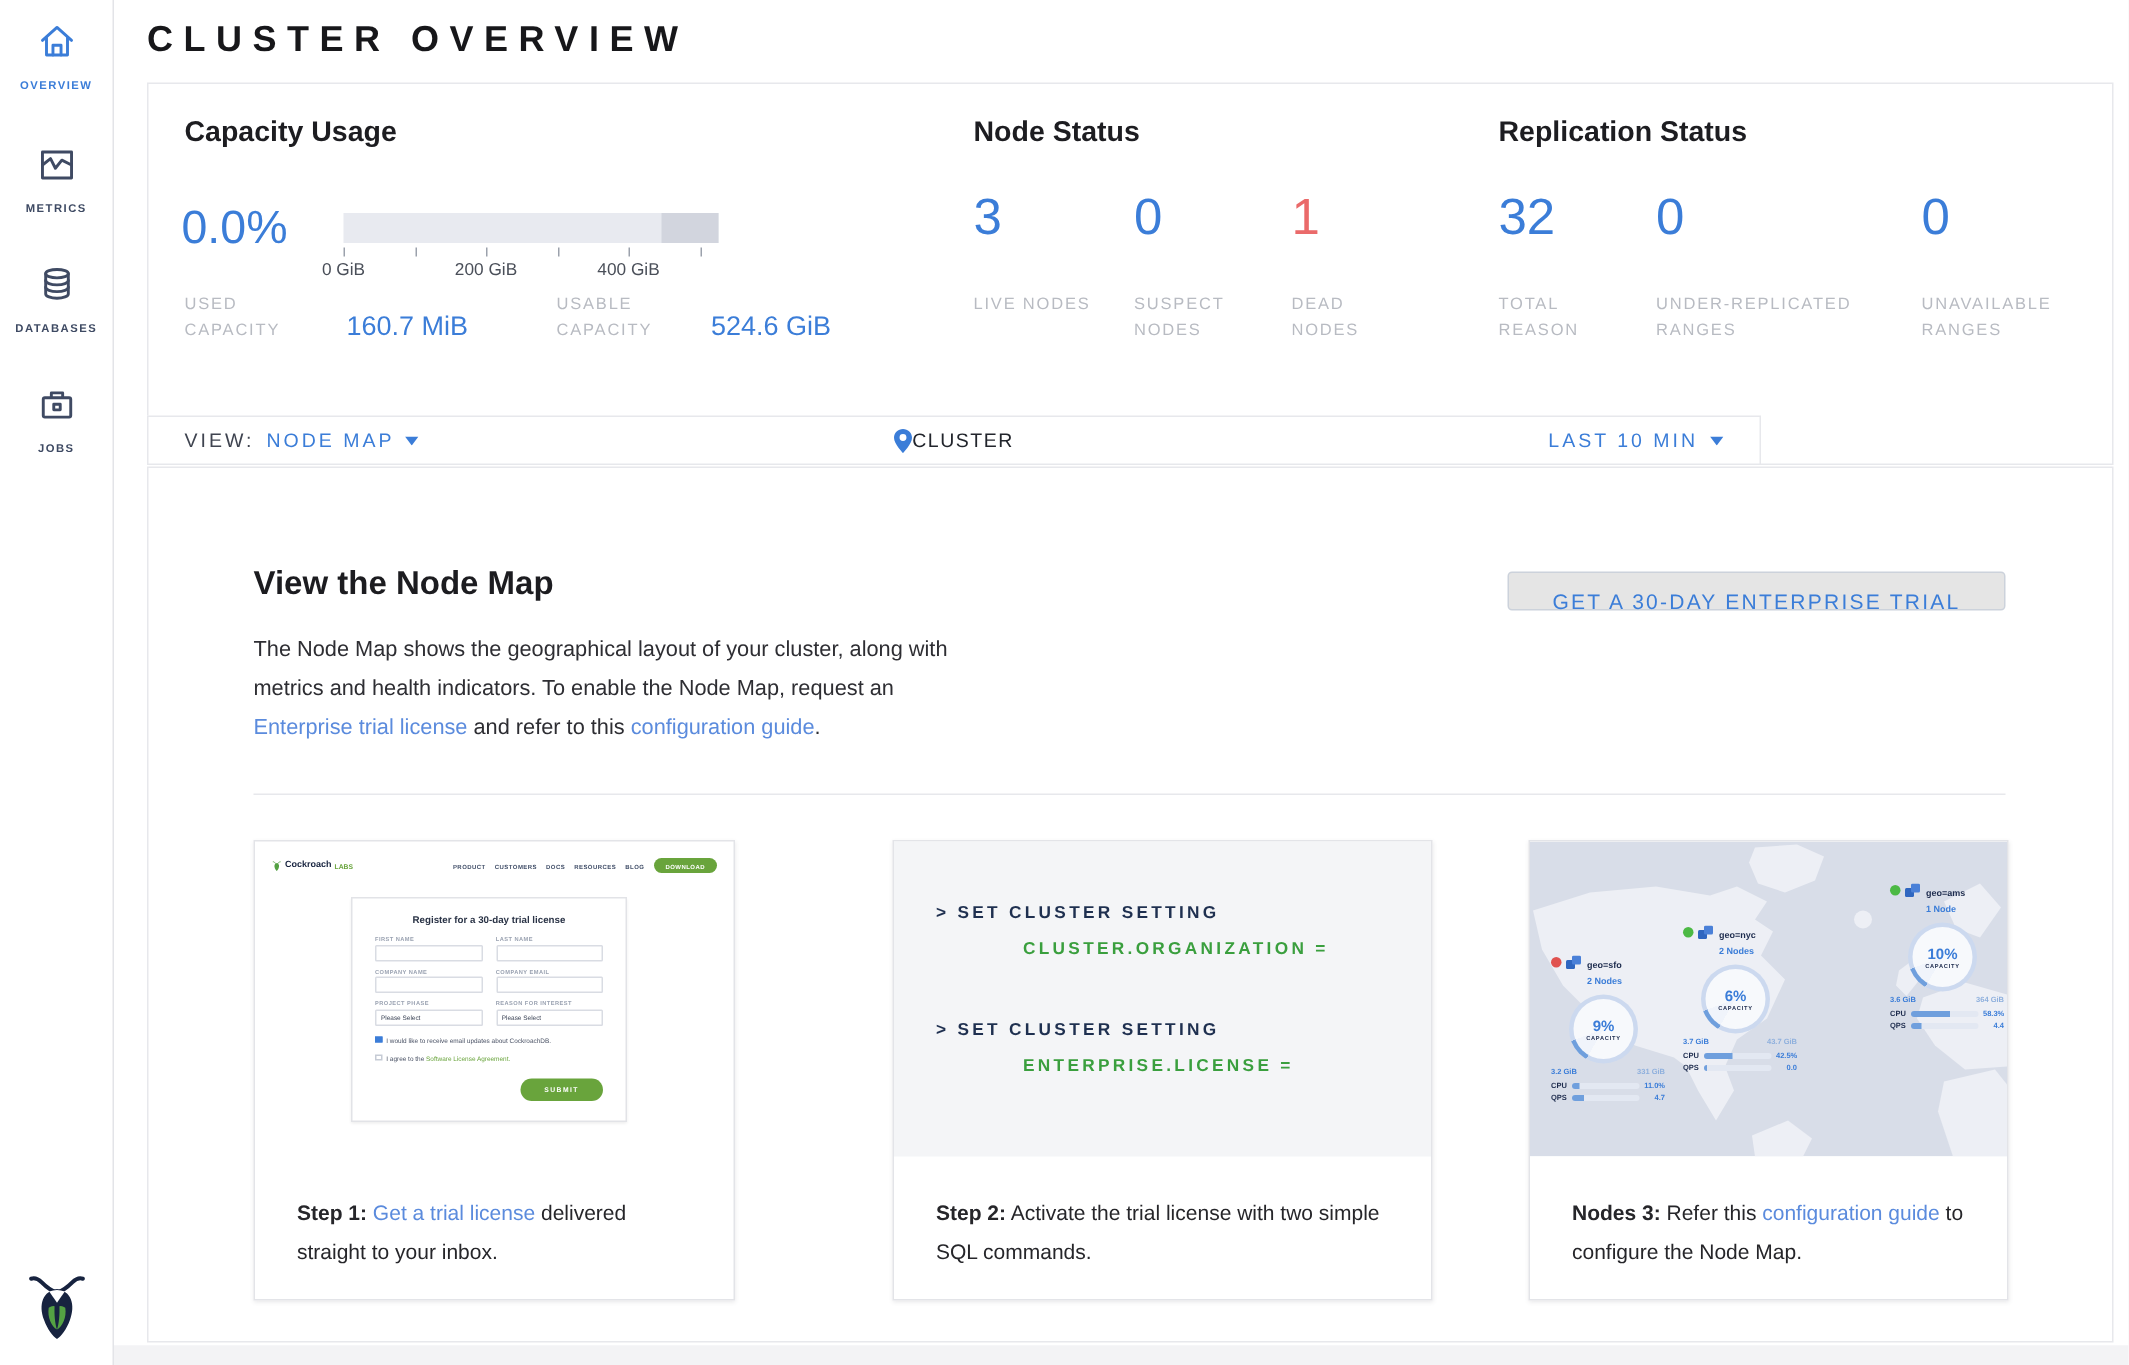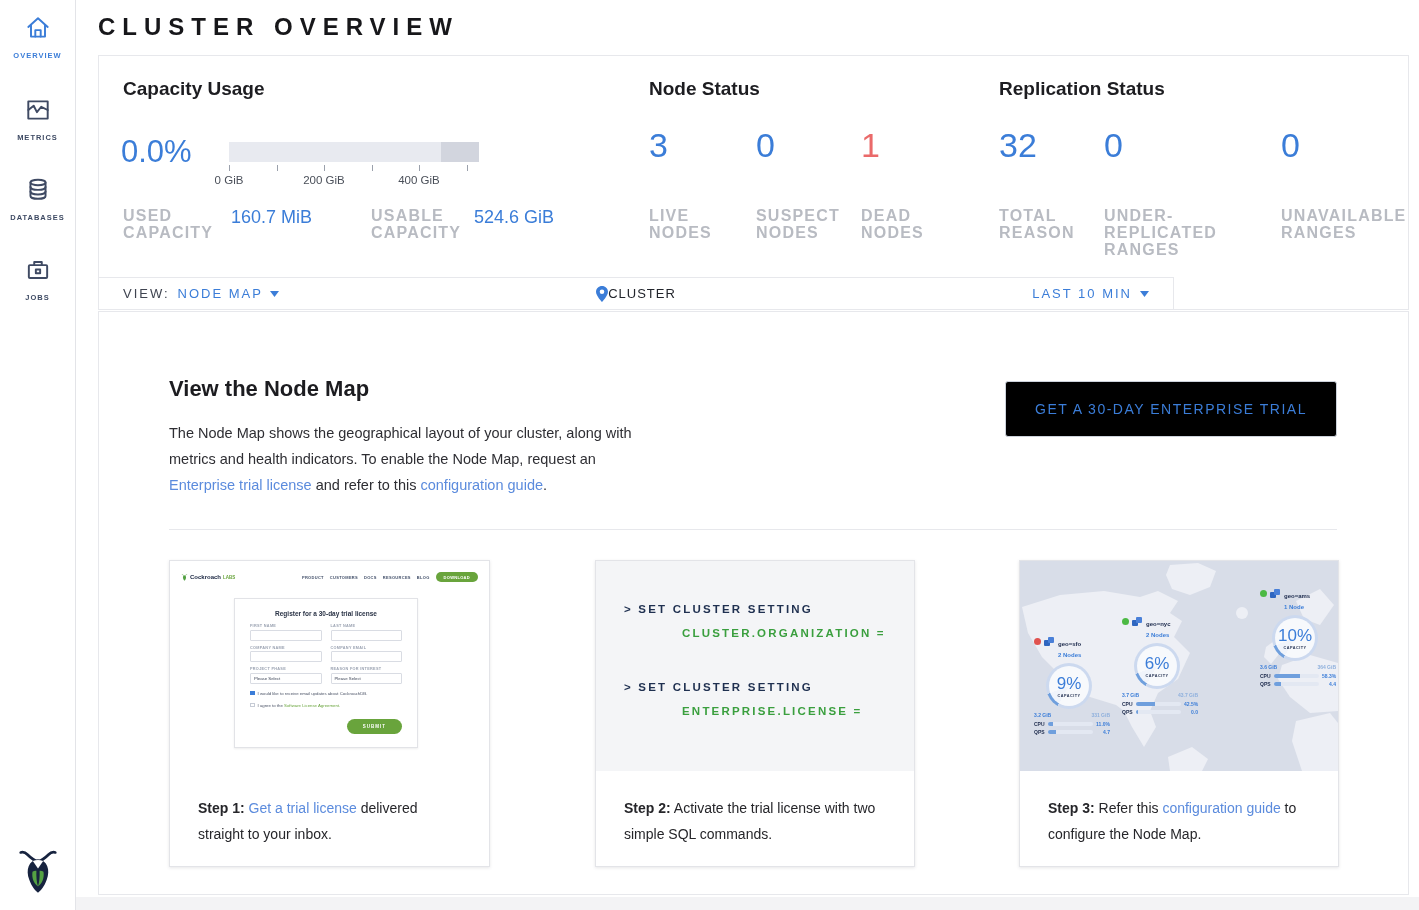--- a/index.html
+++ b/index.html
@@ -28,22 +28,22 @@
   
   .main { position:absolute; left:76px; top:0; width:1343px; height:897px; background:#fff; }
   .page-title { position:absolute; left:22px; top:13px; font-size:24px; font-weight:bold;
     letter-spacing:7px; color:#17171a; }
 
   .panel { position:absolute; background:#fff; border:1px solid #e7e8ec; }
   .stats-panel { left:22px; top:55px; width:1311px; height:255px; }
   .sec-title { position:absolute; font-size:19px; color:#1d1d21; }
   .big-num { position:absolute; font-size:34px; font-weight:400; color:#3b7dd8; }
   .big-num.red { color:#ea6a6a; }
-  .stat-label { position:absolute; font-size:16px; letter-spacing:1.2px; line-height:17px;
-    color:#b8bbc2; font-weight:bold;margin-top:12px; }
+  .stat-label { position:absolute; font-size:11px; letter-spacing:1.2px; line-height:17px;
+    color:#b8bbc2; font-weight:normal; }
   .cap-pct { position:absolute; left:22px; top:78px; font-size:31px; color:#3b7dd8; }
   .gauge { position:absolute; left:130px; top:86px; width:250px; height:20px; background:#e8eaf0; }
   .gauge-dark { position:absolute; right:0; top:0; width:15.2%; height:100%; background:#d2d5de; }
   .gauge-ticks { position:absolute; left:130px; top:109px; width:250px; height:6px; }
   .gauge-ticks i { position:absolute; top:0; width:1px; height:6px; background:#9ba1ac; }
   .gauge-labels { position:absolute; left:130px; top:118px; width:250px; font-size:11.5px; color:#4a4f59; }
   .gauge-labels span { position:absolute; transform:translateX(-50%); white-space:nowrap; }
   .cap-value { position:absolute; font-size:18px; color:#3b7dd8; }
 
   .view-bar { left:22px; top:277px; width:1076px; height:33px; display:flex;
@@ -55,30 +55,30 @@
   .vb-center { display:flex; align-items:center; gap:0; font-size:13px;
     letter-spacing:1px; color:#22252c; cursor:pointer; }
   .vb-right { position:absolute; right:24px; color:#3b7dd8; font-size:13px;
     letter-spacing:2px; display:flex; align-items:center; gap:8px; cursor:pointer; }
 
   .content-panel { left:22px; top:311px; width:1311px; height:584px; }
   .nm-heading { position:absolute; left:70px; top:64px; font-size:22px; color:#1c1c20; }
   .nm-desc { position:absolute; left:70px; top:108px; width:478px; font-size:14.5px;
     line-height:26px; color:#2e2e33; }
   a.link { color:#5b8bdd; text-decoration:none; cursor:pointer; }
-  .trial-btn { position:absolute; right:71px; top:69px; height:56px; padding:0 29px;
-    line-height:39px; background:#000000; border:1px solid #ccd2db; border-radius:3px;
+  .trial-btn { position:absolute; right:71px; top:69px; height:26px; padding:0 29px;
+    line-height:39px; background:#e5e5e5; border:1px solid #ccd2db; border-radius:3px;
     color:#3b7dd8; font-size:14px; letter-spacing:1.5px; cursor:pointer;
     font-family:"Liberation Sans", sans-serif; }
   .divider { position:absolute; left:70px; right:71px; top:217px; height:1px; background:#e7e8ec; }
 
   .step-card { position:absolute; top:248px; height:307px; background:#fff;
     border:1px solid #e3e4e8; box-shadow:0 1px 3px rgba(60,64,77,.13); }
   .card-1 { left:70px;  width:321px; }
-  .card-2 { left:496px; width:320px; }
+  .card-2 { left:496px; width:360px; }
   .card-3 { left:920px; width:320px; }
   .card-img { position:absolute; left:0; top:0; right:0; height:210px; overflow:hidden; }
   .card-caption { position:absolute; left:0; right:0; top:210px; bottom:0;
     padding:24px 28px 0; font-size:14px; line-height:26px; color:#26262a; }
   .step-label { font-weight:bold; }
 
   
   .mini-header { position:absolute; top:8px; left:11px; right:11px; height:16px;
     display:flex; align-items:center; }
   .mini-brand { display:flex; align-items:center; gap:2px; font-size:6px; font-weight:bold; color:#17233f; }
@@ -115,21 +115,21 @@
   .nm-head { display:flex; align-items:flex-start; gap:3px; }
   .status-dot { width:7px; height:7px; border-radius:50%; margin-top:1px; flex:none; }
   .status-ok { background:#4cb944; } .status-err { background:#e0524f; }
   .nm-id { line-height:7px; }
   .nm-name { font-size:6px; font-weight:bold; color:#1d2b4d; }
   .nm-nodes { font-size:6px; font-weight:bold; color:#3b7dd8; }
   .ring { width:46px; height:46px; border-radius:50%; position:relative; margin:4px 0 0 12px;
     background:conic-gradient(from 210deg, #6f9fdd 0 11%, #ccd9ef 11% 100%); }
   .ring-inner { position:absolute; inset:3px; border-radius:50%; background:rgba(250,251,253,.93);
     display:flex; flex-direction:column; align-items:center; justify-content:center; }
-  .ring-pct { font-size:17px; font-weight:normal; color:#3b7dd8; }
+  .ring-pct { font-size:10px; font-weight:bold; color:#3b7dd8; }
   .ring-cap { font-size:3.8px; letter-spacing:.5px; font-weight:bold; color:#1d2b4d; }
   .nm-range { display:flex; justify-content:space-between; width:76px; margin-top:3px;
     font-size:5px; font-weight:bold; }
   .nm-used { color:#3b7dd8; } .nm-total { color:#8fb0dd; }
   .nm-row { display:flex; align-items:center; gap:3px; width:76px; margin-top:2.5px; font-size:5px; }
   .nm-metric { font-weight:bold; color:#1d2b4d; width:11px; }
   .nm-bar { flex:1; height:4px; background:#e3e8f2; border-radius:2px; overflow:hidden; }
   .nm-fill { height:100%; background:#6f9fdd; }
   .nm-val { font-weight:bold; color:#3b7dd8; width:14px; text-align:right; }
 
@@ -464,19 +464,19 @@
           <div class="nm-row">
             <span class="nm-metric">QPS</span>
             <span class="nm-bar">
                 <span class="nm-fill" style="width:16%; display:block;"></span>
               </span>
             <span class="nm-val">4.4</span>
           </div>
         </div>
       </div>
       <div class="card-caption">
-        <span class="step-label">Step 3:</span><span> Refer this </span><a class="link">configuration guide</a><span> to configure the Node Map.</span>
+        <span class="step-label">Nodes 3:</span><span> Refer this </span><a class="link">configuration guide</a><span> to configure the Node Map.</span>
       </div>
     </div>
   </section>
 </main>
 
 <div class="bottom-strip"></div>
 
 </body></html>

